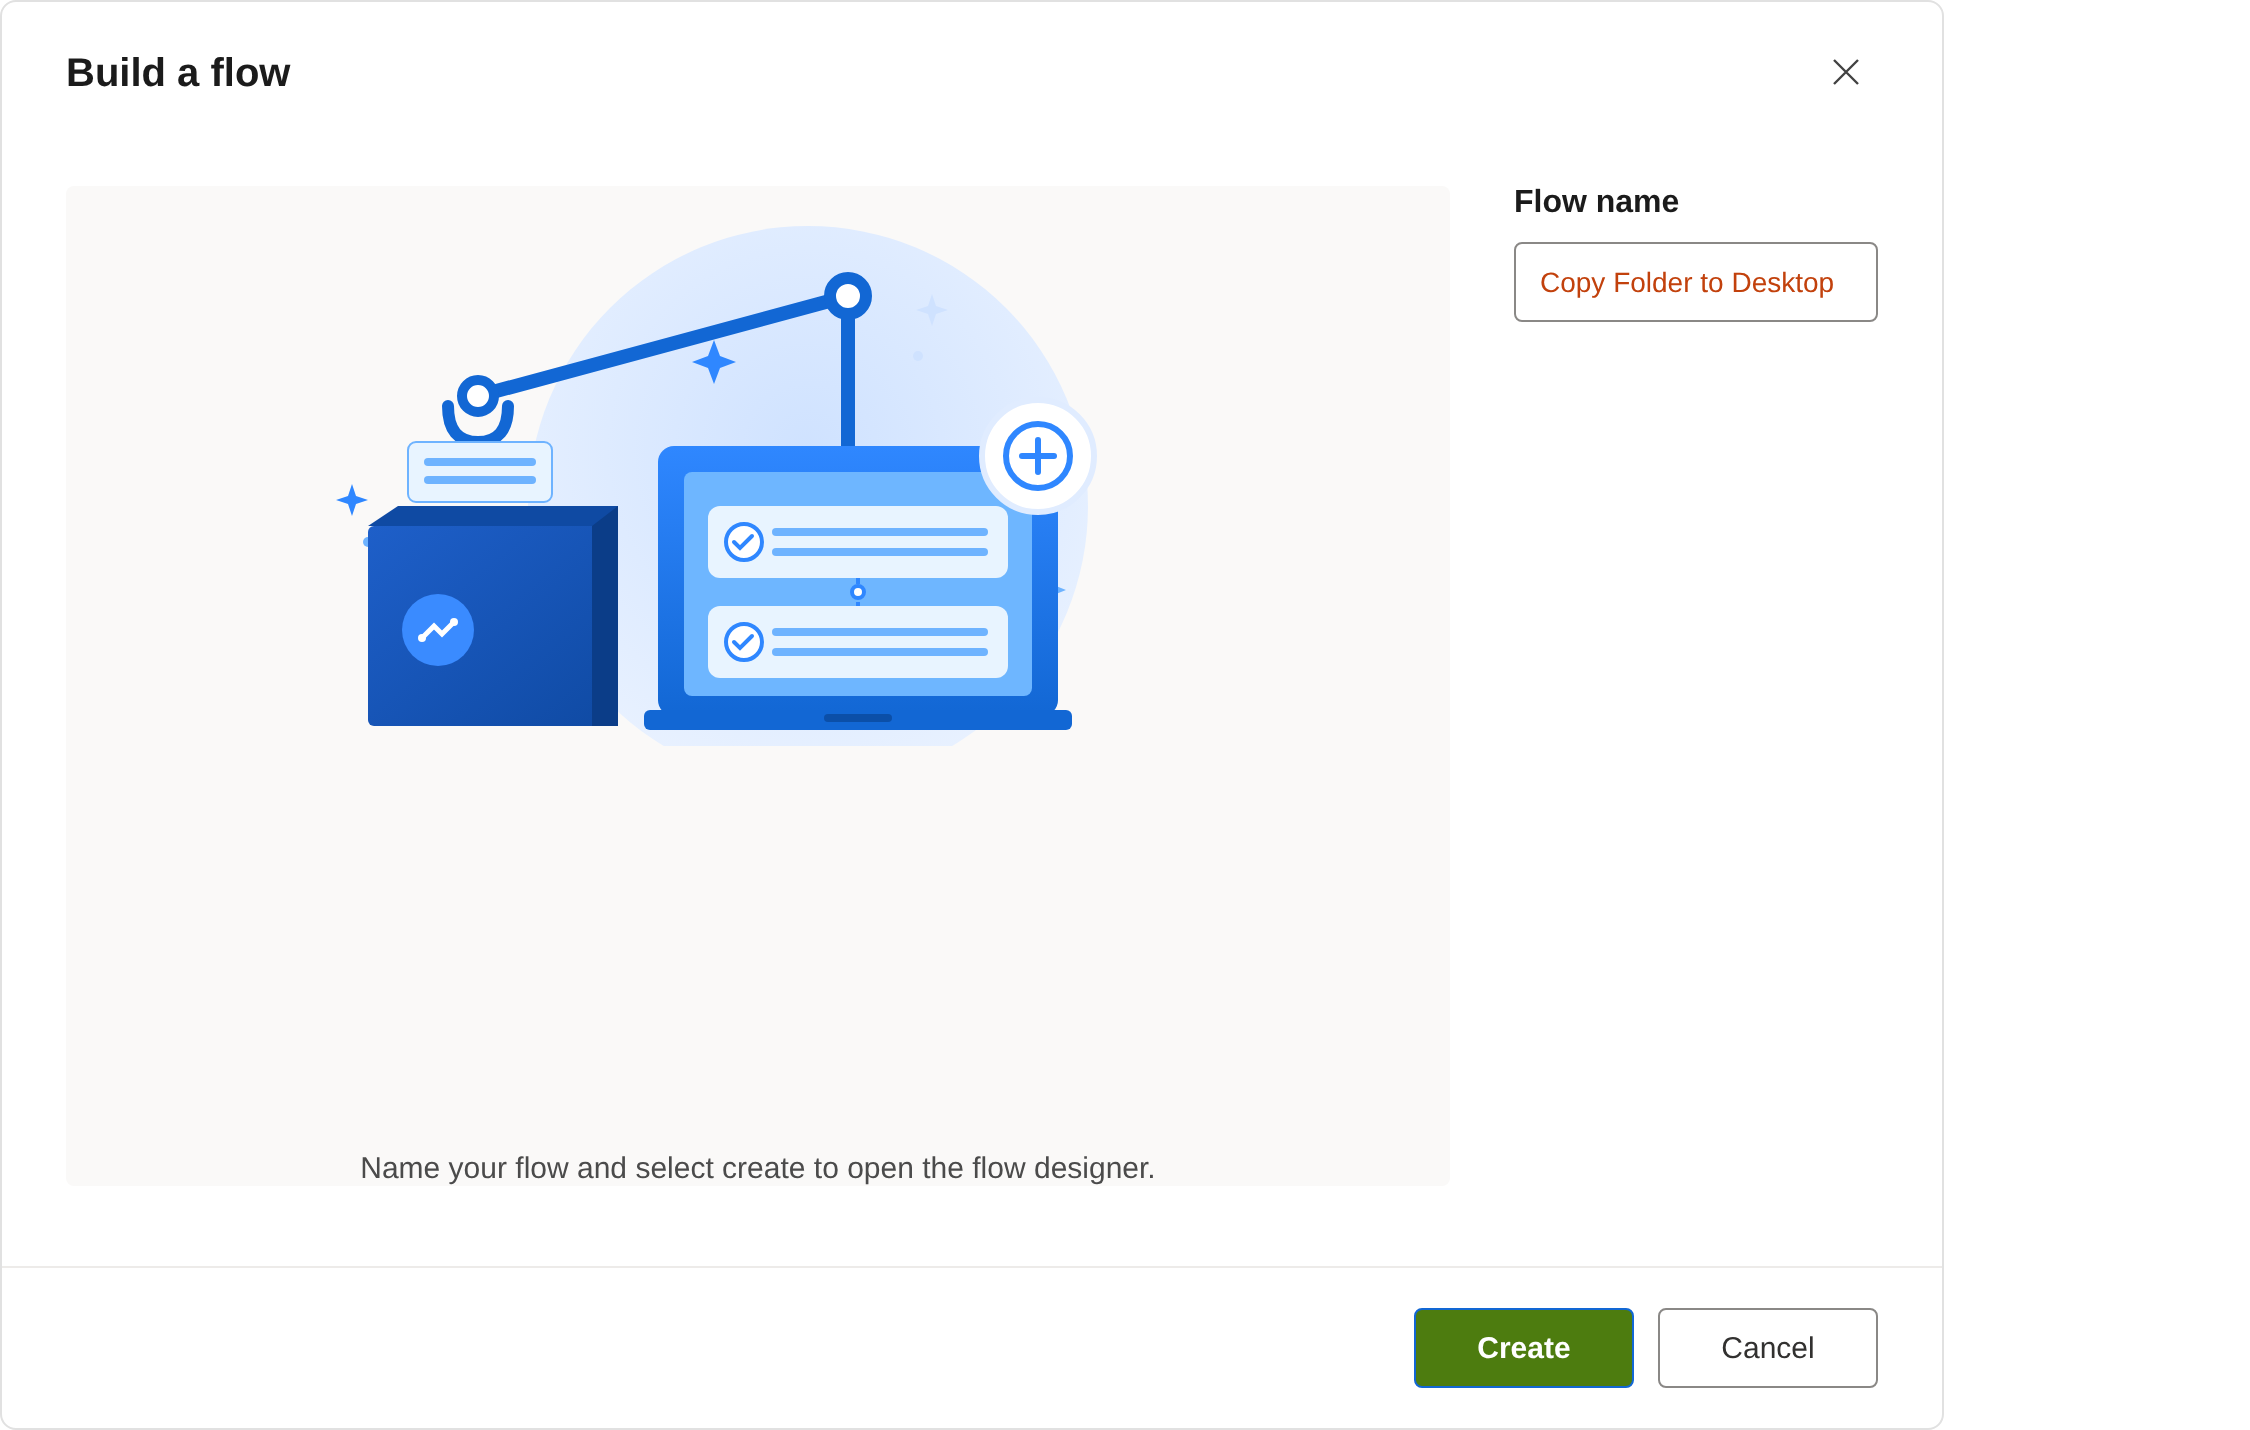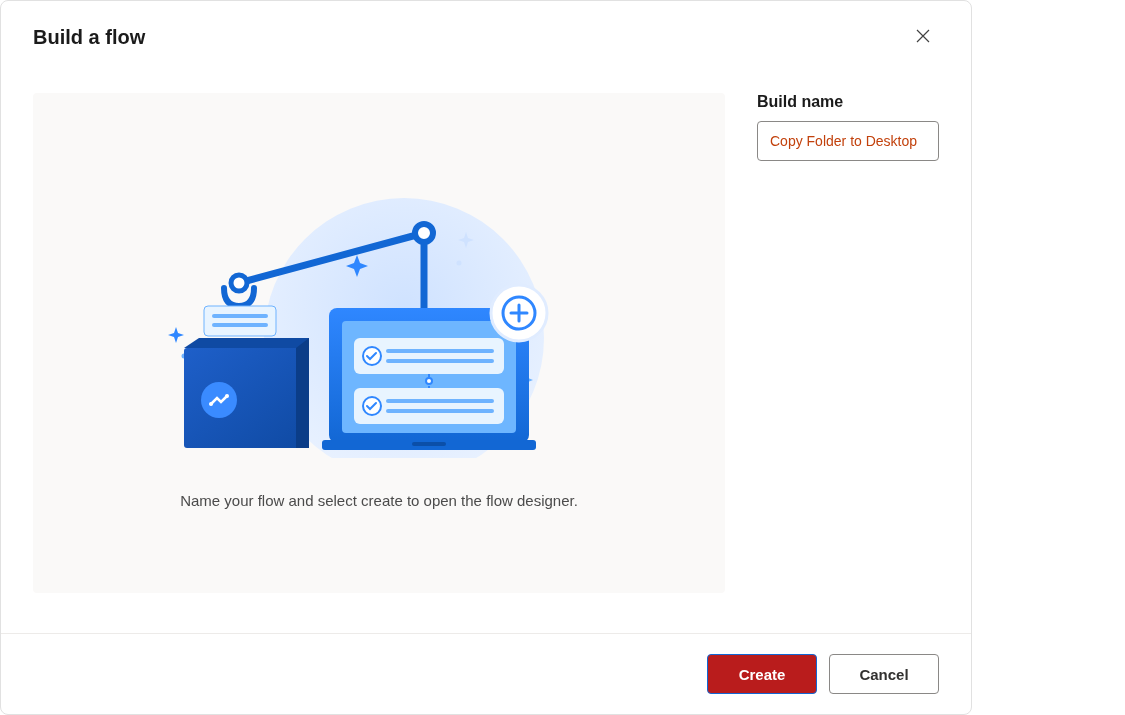--- a/index.html
+++ b/index.html
@@ -54,21 +54,21 @@
       gap: 32px;
     }
     .illustration-panel {
       width: 692px;
       height: 500px;
       background: #faf9f8;
       border-radius: 4px;
       display: flex;
       flex-direction: column;
       align-items: center;
-      justify-content: center;
+      justify-content: space-between;
       position: relative;
     }
     .illustration-svg {
       width: 430px;
       height: 280px;
     }
     .caption {
       margin-top: 30px;
       font-size: 15px;
       color: #4b4b4b;
@@ -111,30 +111,29 @@
       font-size: 15px;
       font-family: inherit;
       font-weight: 400;
       border-radius: 4px;
       cursor: pointer;
       display: inline-flex;
       align-items: center;
       justify-content: center;
     }
     .btn-primary {
-      background: #b91c1c;
+      background: #4d7c0f;
       color: #fff;
       border: 1px solid #1267d4;
       font-weight: 600;
     }
     .btn-secondary {
       background: #fff;
       color: #323130;
       border: 1px solid #8a8886;
-      font-weight: bold;
     }
   </style>
 </head>
 <body>
 
 <div class="dialog">
   <div class="header">
     <h1 class="title">Build a flow</h1>
     <button class="close-btn" aria-label="Close">
       <span>
@@ -215,21 +214,21 @@
           <circle cx="355" cy="135" r="28" fill="#fff" stroke="#e0ecff" stroke-width="3"></circle>
           <circle cx="355" cy="135" r="16" fill="none" stroke="#2f87ff" stroke-width="3"></circle>
           <line x1="355" y1="127" x2="355" y2="143" stroke="#2f87ff" stroke-width="3" stroke-linecap="round"></line>
           <line x1="347" y1="135" x2="363" y2="135" stroke="#2f87ff" stroke-width="3" stroke-linecap="round"></line>
         </svg>
       </div>
       <div class="caption">Name your flow and select create to open the flow designer.</div>
     </div>
 
     <div class="form-panel">
-      <label class="field-label">Build name</label>
+      <label class="field-label">Flow name</label>
       <input type="text" class="text-input" value="Copy Folder to Desktop" style="">
     </div>
   </div>
 
   <div class="footer">
     <button class="btn btn-primary">Create</button>
     <button class="btn btn-secondary">Cancel</button>
   </div>
 </div>
 

